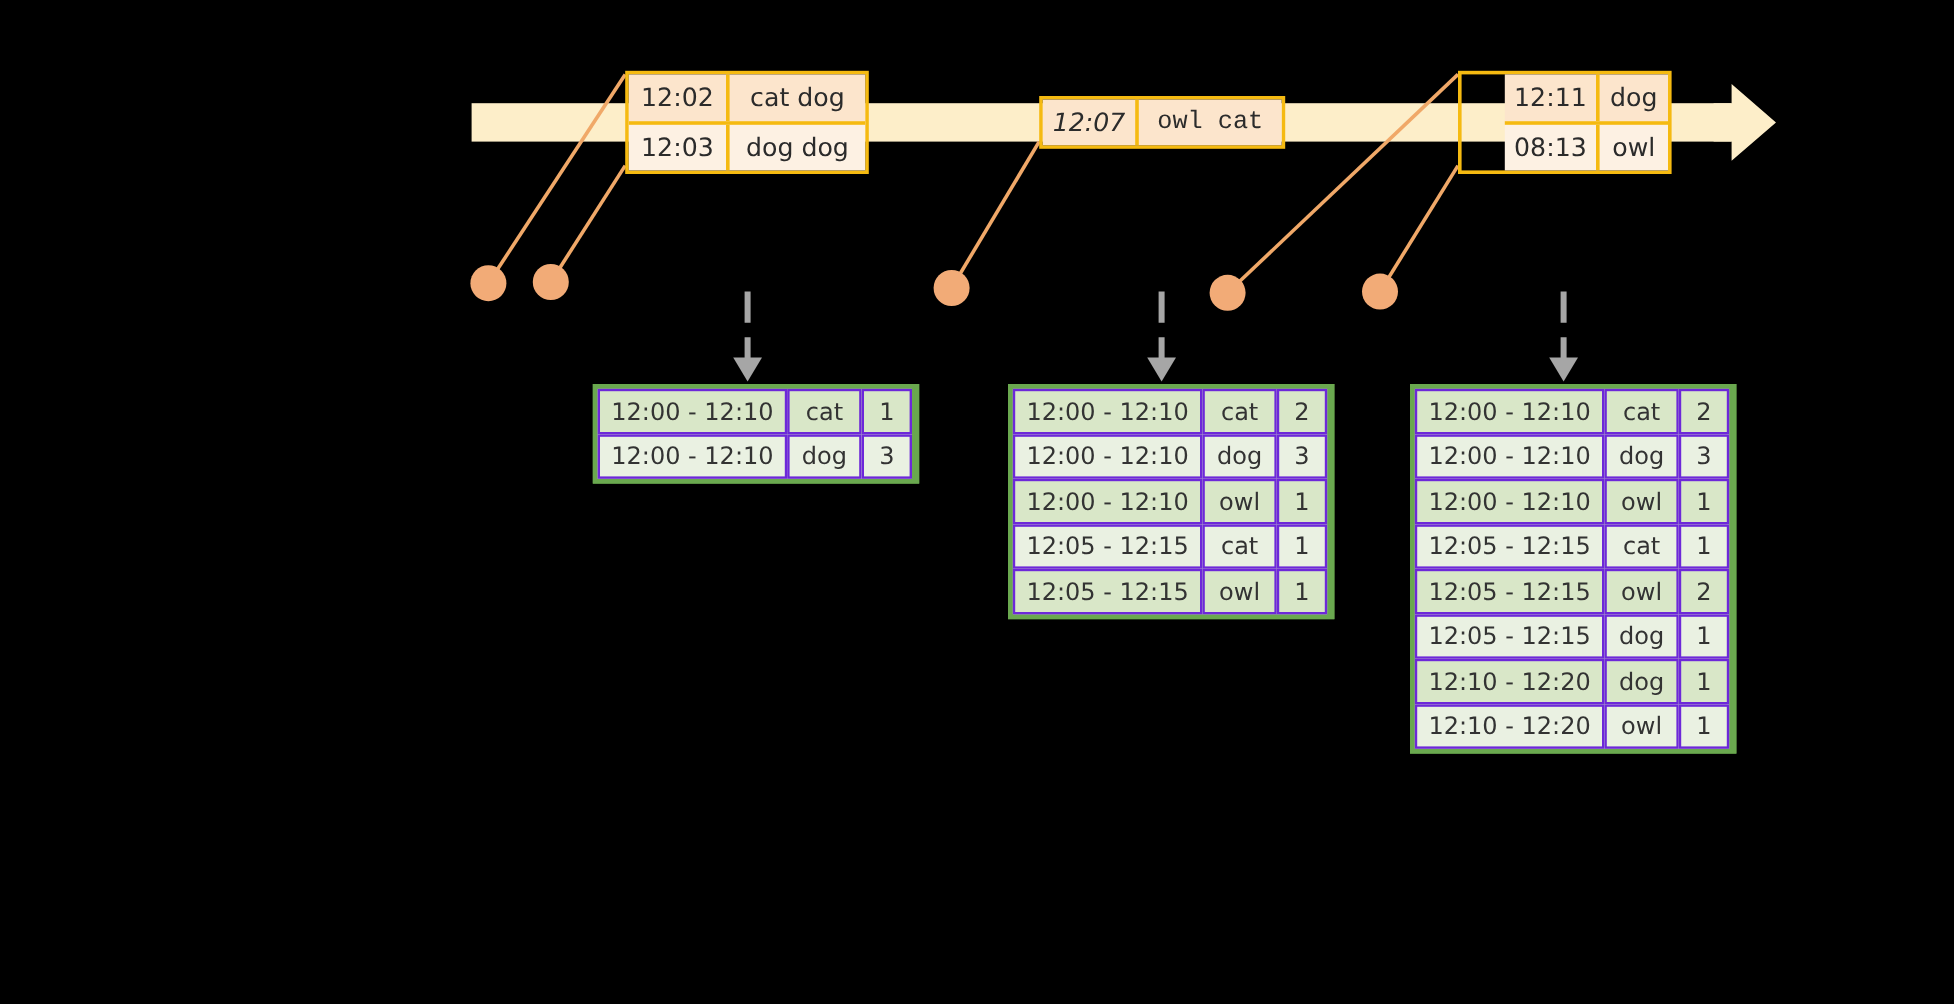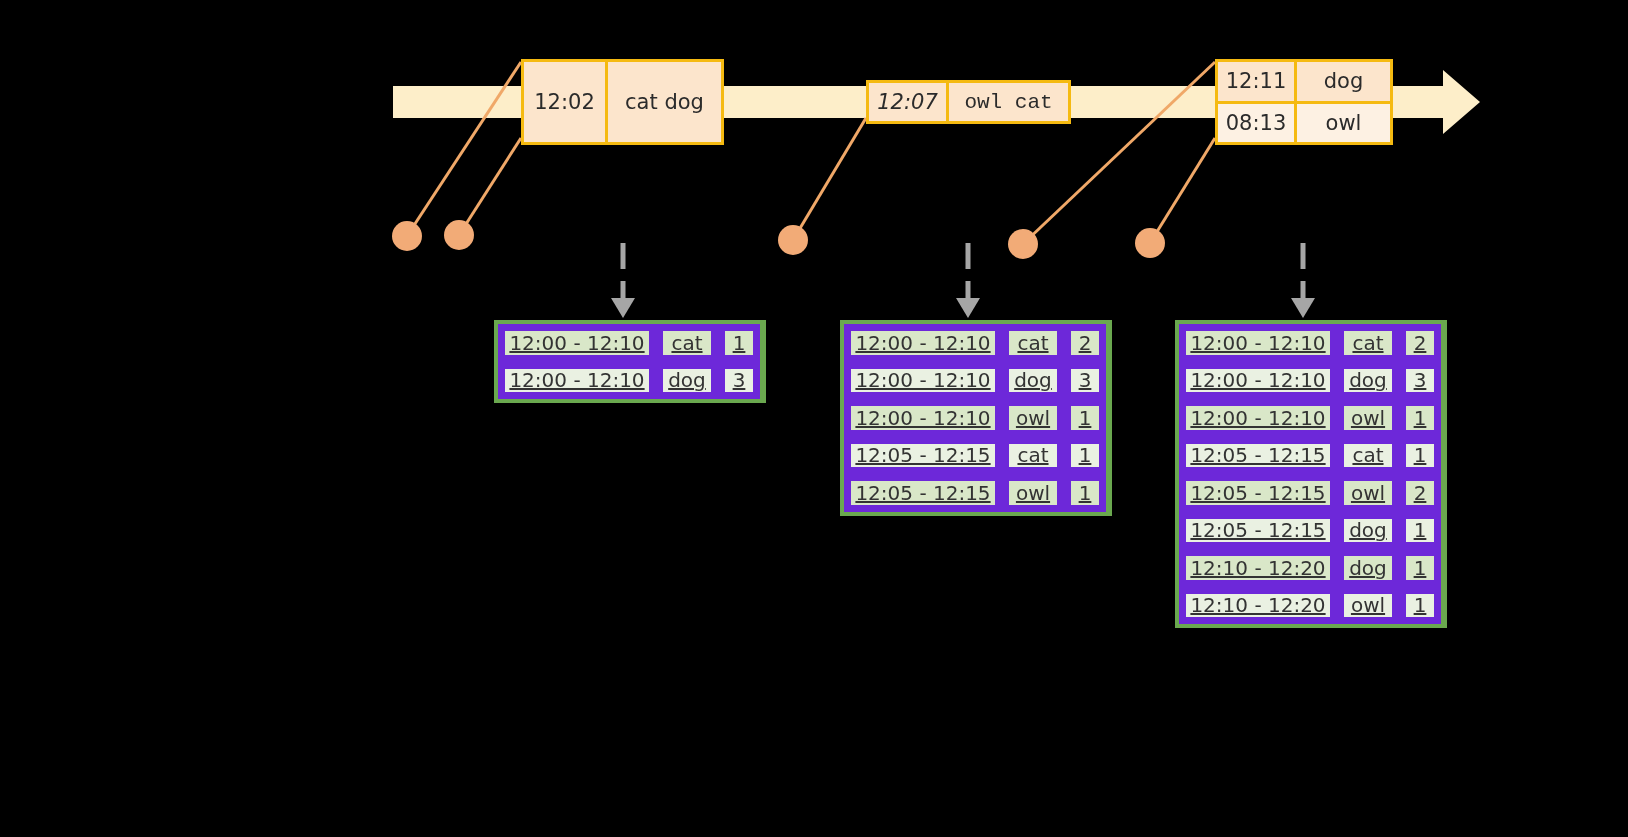--- a/index.html
+++ b/index.html
@@ -85,23 +85,22 @@
     height: 37.5px;
     box-sizing: border-box;
   }
   .result-cell {
     display: flex;
     align-items: center;
     justify-content: center;
     font-size: 20px;
     color: #333333;
     box-sizing: border-box;
-    border: 7px solid #6d28d9;
+    border: 2px solid #6d28d9;
     white-space: nowrap;
-    text-decoration: underline;
   }
   .result-row.shade-a .result-cell { background: #d9e7c8; }
   .result-row.shade-b .result-cell { background: #eaf1e2; }
 
   .col-window { width: 158px; }
   .col-word   { width: 62px; text-align: right; }
   .col-count  { width: 42px; }
 </style>
 </head>
 <body>
@@ -138,30 +137,34 @@
       <line x1="1303" y1="243" x2="1303" y2="300" stroke="#a6a6a6" stroke-width="5" stroke-dasharray="26,12"></line>
       <polygon points="1291,298 1315,298 1303,318" fill="#a6a6a6"></polygon>
     </g>
   </svg>
 
   <div class="event-box" style="left:521px; top:59px; width:203px; height:86px;">
     <div class="event-row shade-a">
       <div class="event-cell time-cell" style="width:84px;">12:02</div>
       <div class="event-cell" style="flex:1;">cat dog</div>
     </div>
+    <div class="event-row shade-b">
+      <div class="event-cell time-cell" style="width:84px;">12:03</div>
+      <div class="event-cell" style="flex:1;">dog dog</div>
+    </div>
   </div>
 
   <div class="event-box" style="left:866px; top:80px; width:205px; height:44px;">
     <div class="event-row shade-a">
       <div class="event-cell time-cell" style="width:80px;font-style:italic;">12:07</div>
       <div class="event-cell" style="flex:1;font-family:Liberation Mono, monospace;">owl cat</div>
     </div>
   </div>
 
-  <div class="event-box" style="left:1215px; top:59px; width:178px; height:86px;">
+  <div class="event-box" style="left:1215px; top:59px; width:178px; height:86px;padding-left:36px;">
     <div class="event-row shade-a">
       <div class="event-cell time-cell" style="width:79px;">12:11</div>
       <div class="event-cell" style="flex:1;">dog</div>
     </div>
     <div class="event-row shade-b">
       <div class="event-cell time-cell" style="width:79px;">08:13</div>
       <div class="event-cell" style="flex:1;">owl</div>
     </div>
   </div>
 

